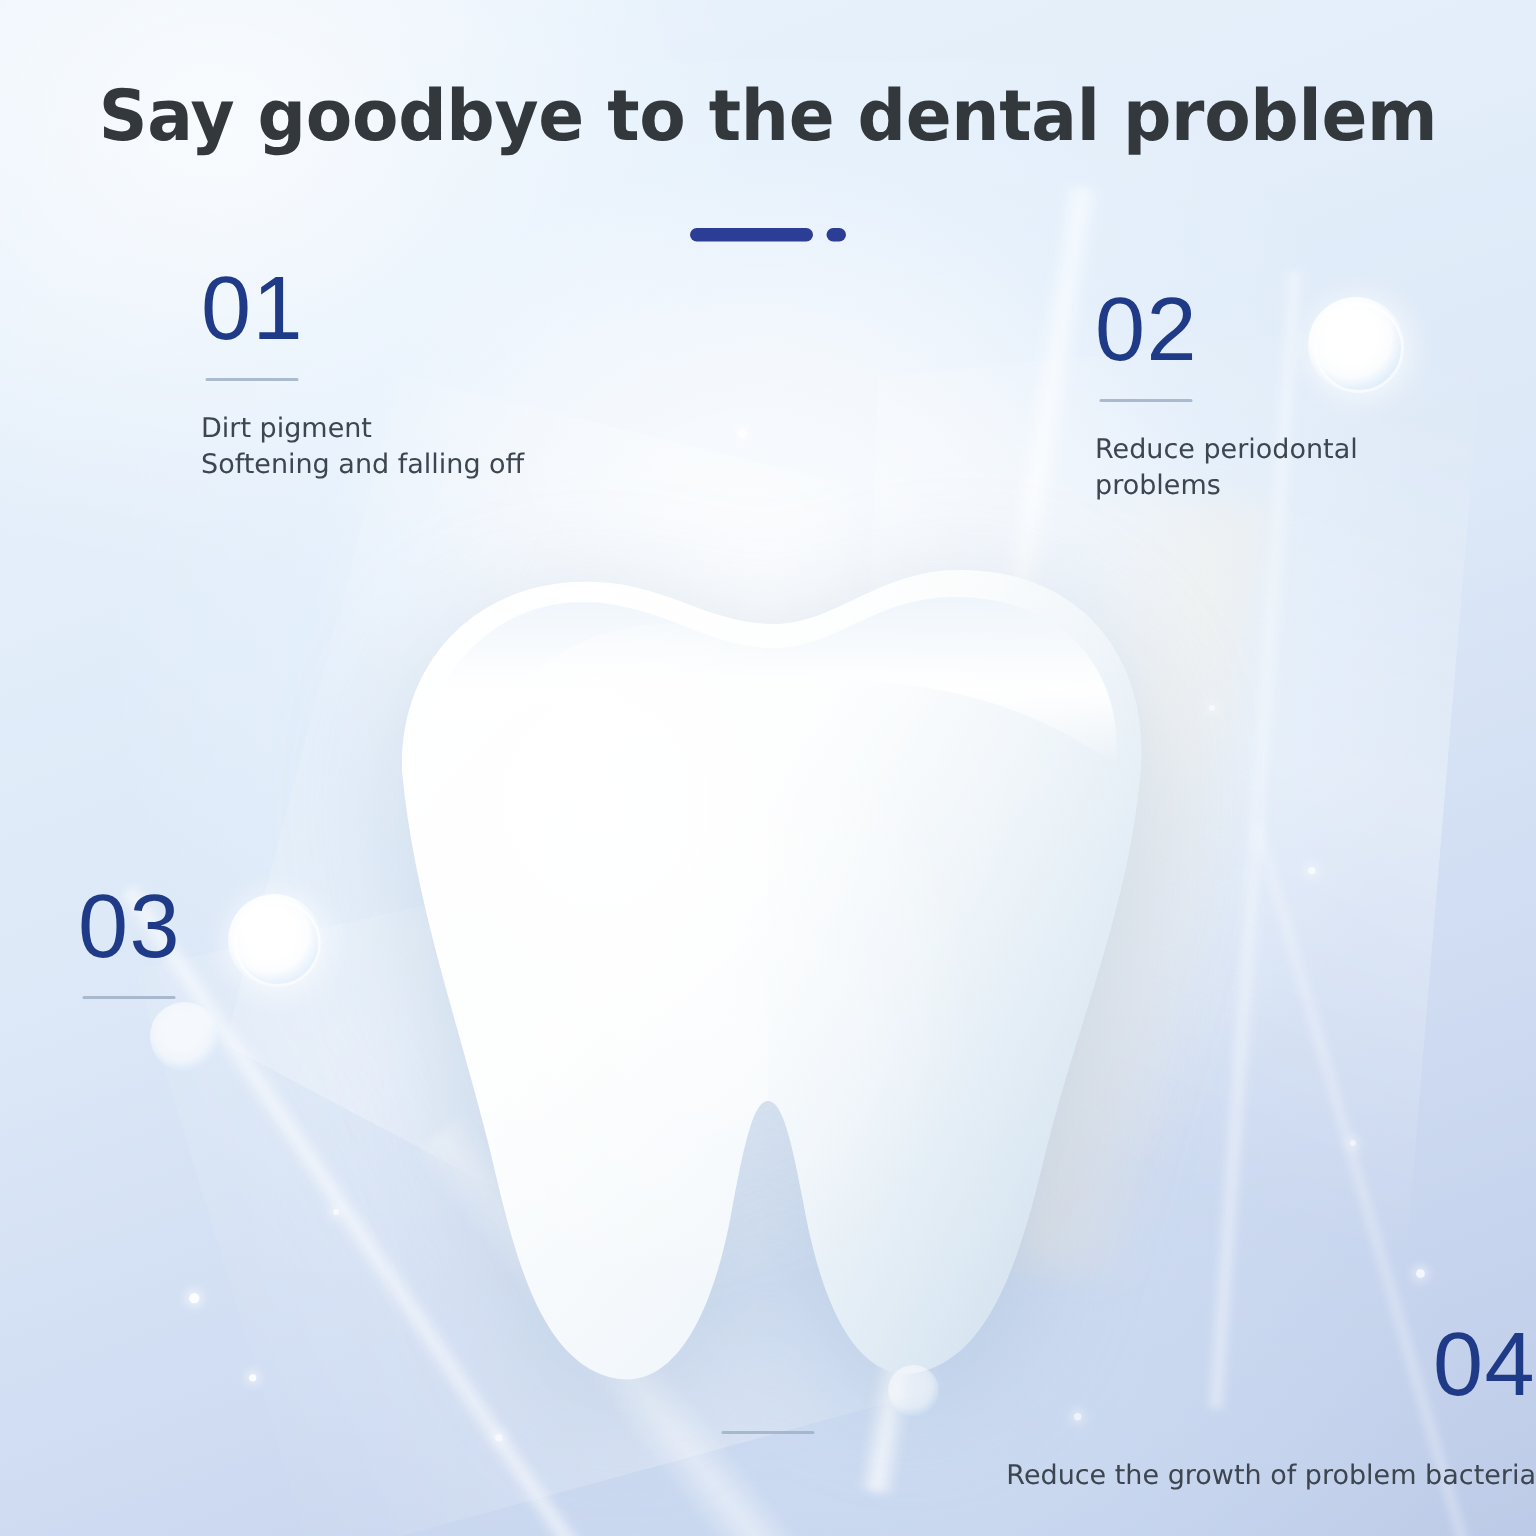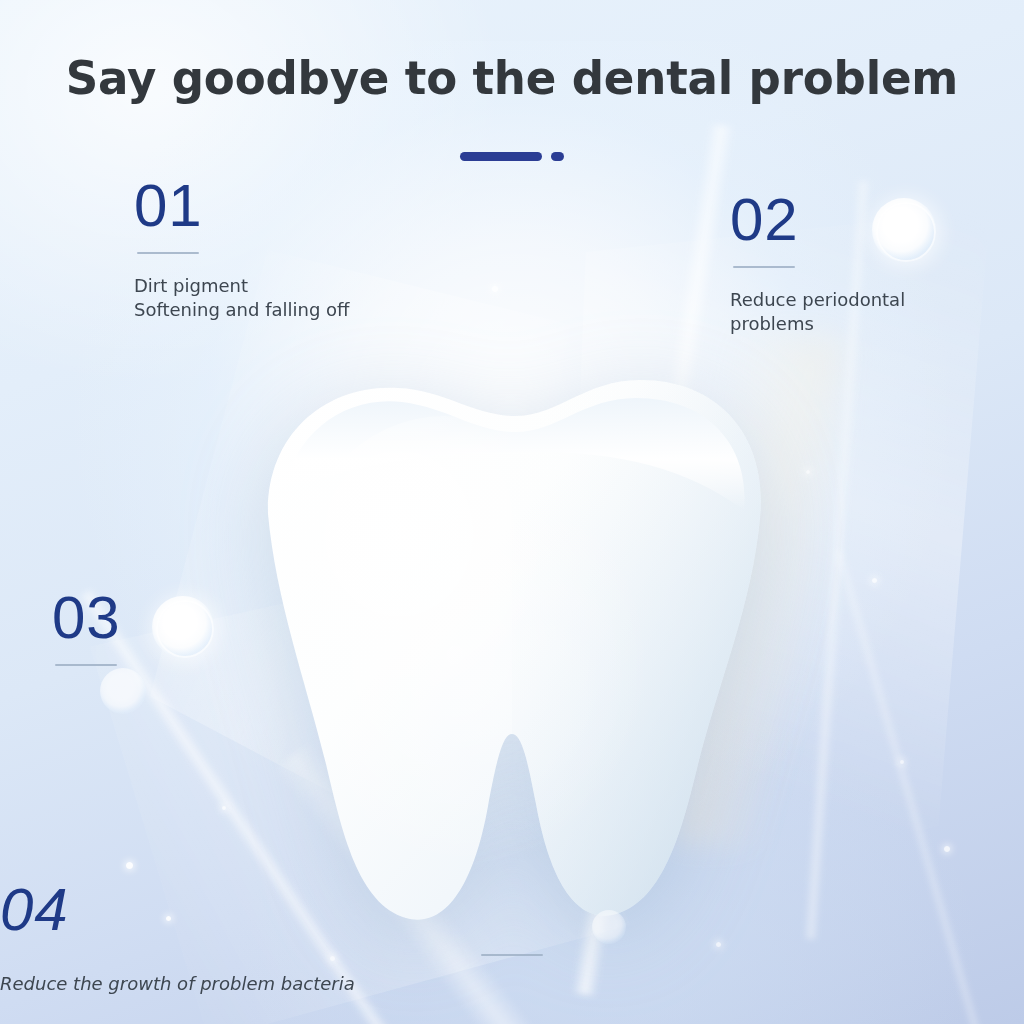--- a/index.html
+++ b/index.html
@@ -118,21 +118,21 @@
   }
   .feature .txt{
     font-family:"DejaVu Sans", sans-serif;
     font-size:18px;line-height:1.34;color:#3d4650;font-weight:400;
     white-space:pre-line;
   }
 
   .f01{left:134px;top:176px;}
   .f02{left:730px;top:190px;}
   .f03{left:52px;top:566px;margin-top:22px;}
-  .f04{left:0;right:0;top:880px;text-align:left;font-style:italic;}
+  .f04{left:0;right:0;top:880px;text-align:right;}
   .f04 .rule{margin:14px auto 16px auto;}
   .f04 .num{display:block;}
 </style>
 </head>
 <body>
 
 <div class="poster">
 
   <div class="bg-layer">
     <div class="glow-topleft"></div>

